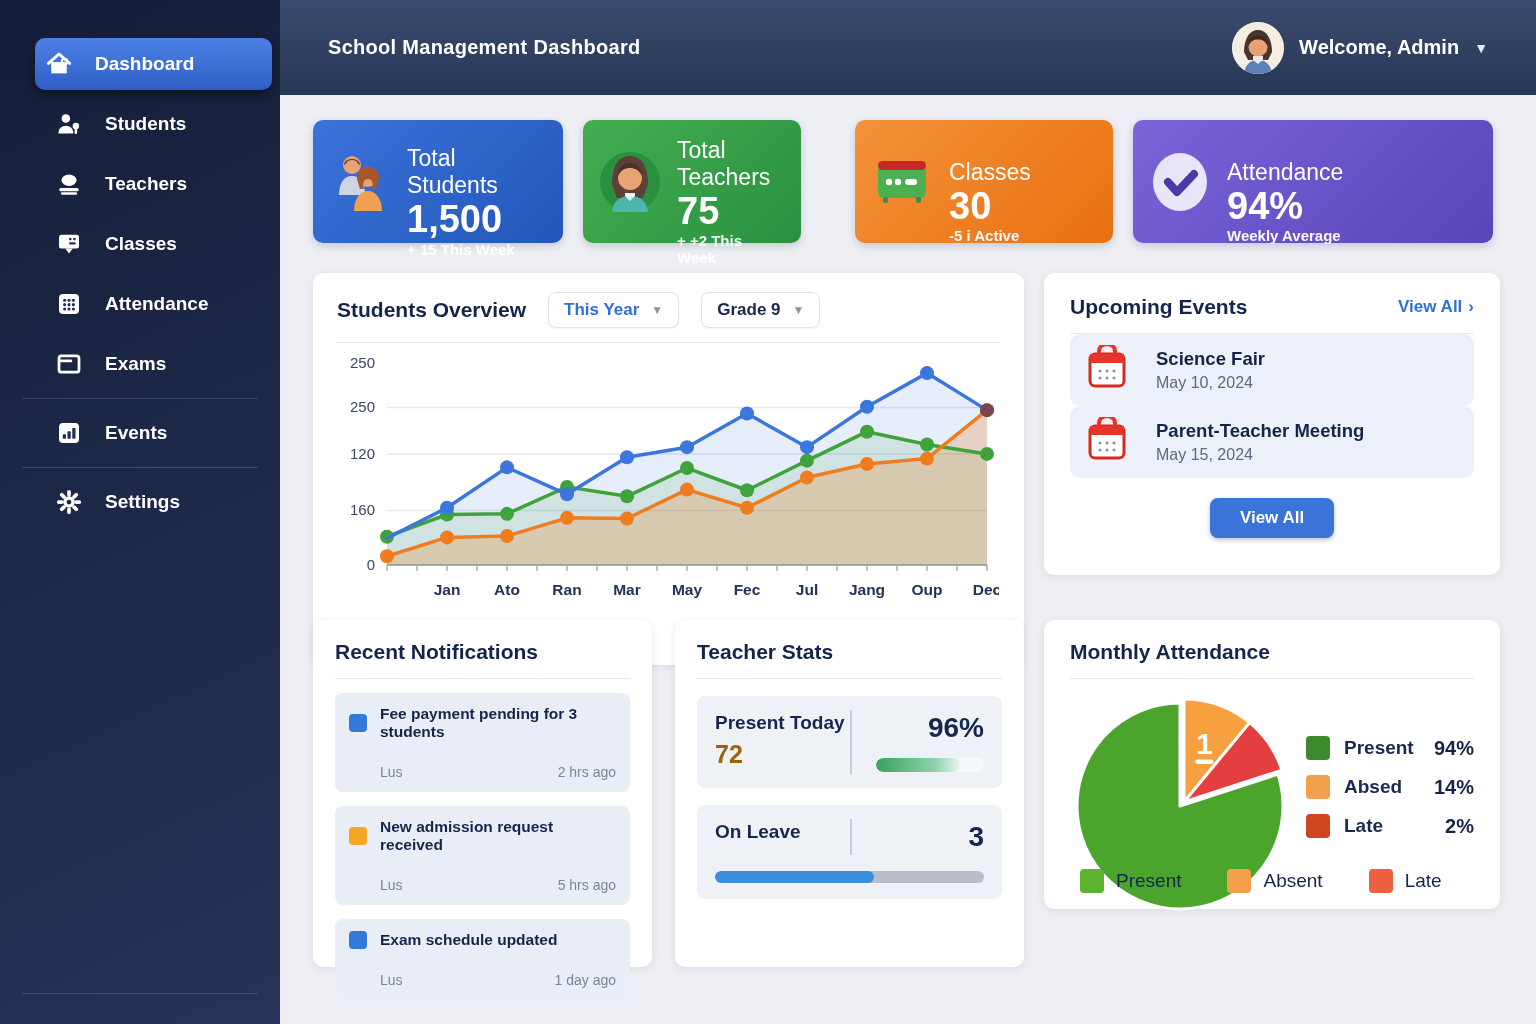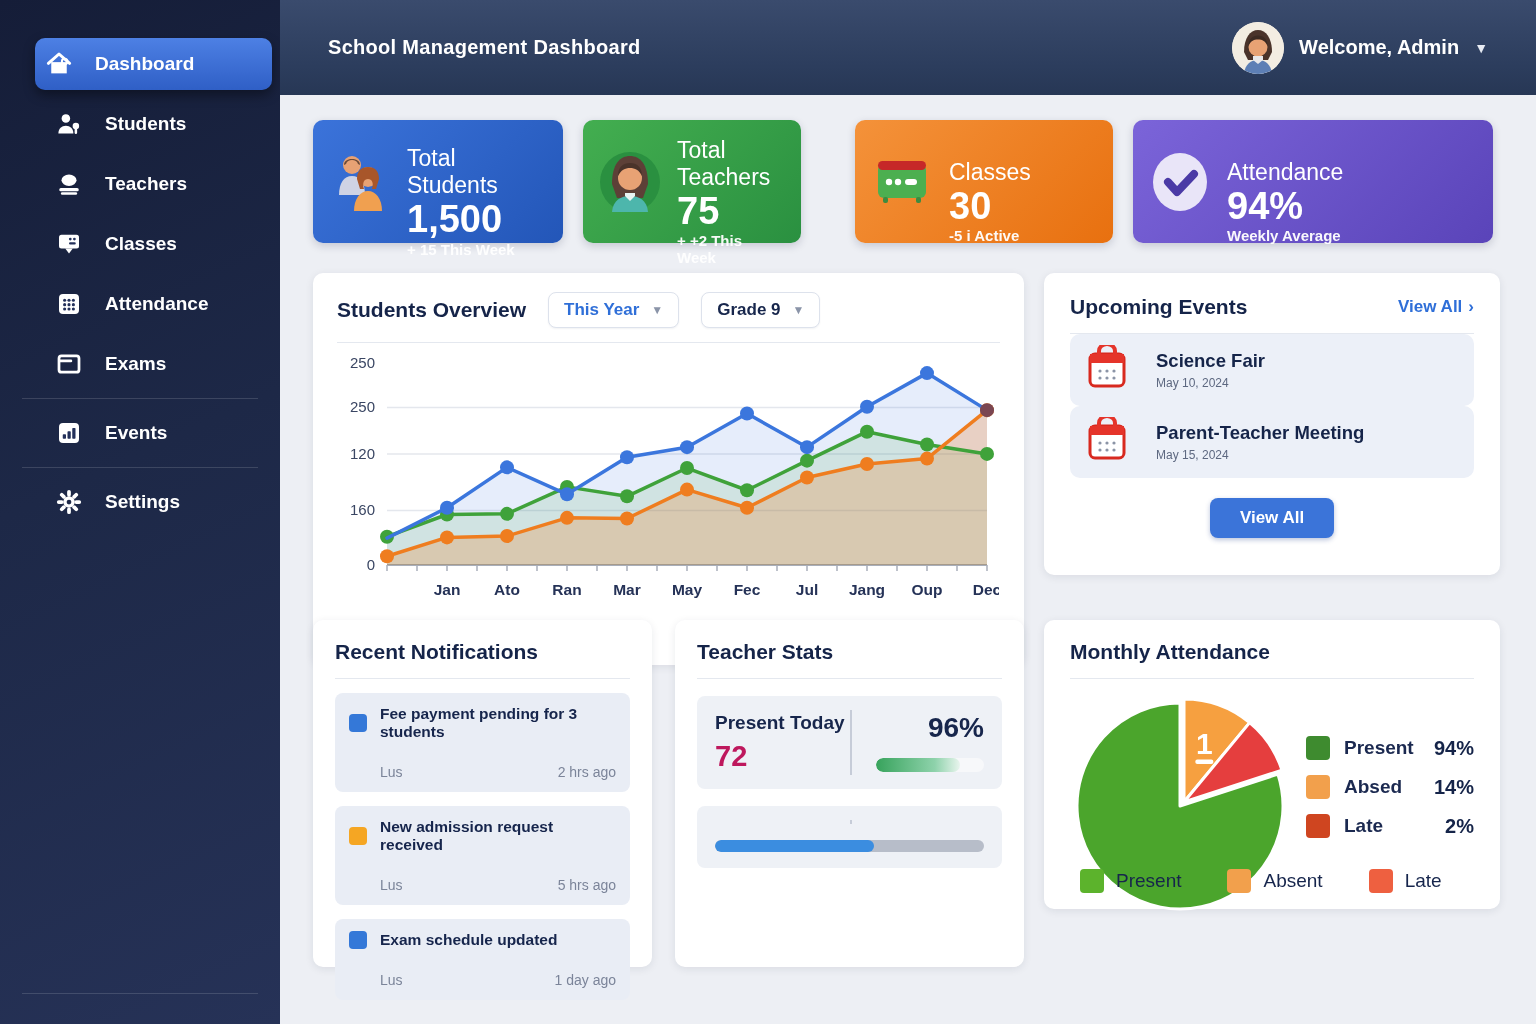--- a/index.html
+++ b/index.html
@@ -44,36 +44,36 @@
   .dropdown{display:inline-flex;align-items:center;gap:12px;border:1px solid #dde2ec;border-radius:8px;
     padding:7px 15px;font-size:17px;font-weight:bold;background:#fff;cursor:pointer;box-shadow:0 1px 2px rgba(20,30,60,.06);}
   .dd-blue{color:#2f6fd8;} .dd-dark{color:#17264c;}
   .dd-caret{font-size:12px;color:#8a94a8;}
   #events-panel{left:1044px;top:273px;width:456px;height:302px;padding:22px 26px;}
   .ev-head{display:flex;align-items:center;justify-content:space-between;}
   .view-link{color:#2f6fd8;font-size:17px;font-weight:bold;cursor:pointer;display:flex;gap:6px;align-items:center;}
   .event-item{display:flex;gap:28px;align-items:center;background:#ecf0f8;border-radius:10px;
     padding:11px 16px;cursor:pointer;}
   .event-title{font-size:18.5px;font-weight:bold;color:#152449;}
-  .event-date{font-size:12px;color:#5d6880;margin-top:4px;}
+  .event-date{font-size:16px;color:#5d6880;margin-top:4px;}
   .btn-primary{display:block;margin:20px auto 0;background:#3b74d9;color:#fff;font-weight:bold;
     font-size:17px;padding:10px 30px;border-radius:8px;border:none;cursor:pointer;
     font-family:"Liberation Sans",sans-serif;box-shadow:0 2px 5px rgba(30,60,140,.3);}
   #notif-panel{left:313px;top:620px;width:339px;height:347px;padding:20px 22px;}
   .notif-item{background:#e9edf5;border-radius:8px;padding:12px 14px;margin-top:14px;cursor:pointer;}
   .notif-top{display:flex;gap:13px;align-items:center;}
   .ndot{width:18px;height:18px;border-radius:4px;flex:none;}
   .notif-title{font-size:15.5px;font-weight:bold;color:#16254c;}
   .notif-meta{display:flex;justify-content:space-between;color:#7b8499;font-size:14px;margin-top:23px;padding-left:31px;}
   #teacher-panel{left:675px;top:620px;width:349px;height:347px;padding:20px 22px;}
   .tstat{background:#eef1f6;border-radius:8px;padding:16px 18px;margin-top:17px;position:relative;}
   .tdivider{position:absolute;left:50%;top:14px;bottom:14px;width:2px;background:#c6ccd8;}
   .trow{display:flex;justify-content:space-between;align-items:flex-start;}
   .tlabel{font-size:19px;font-weight:bold;color:#17264c;}
-  .tvalue{font-size:29px;font-weight:bold;color:#be185d;margin-top:6px;}
+  .tvalue{font-size:25px;font-weight:bold;color:#a16207;margin-top:6px;}
   .tpct{font-size:28px;font-weight:bold;color:#17264c;text-align:right;}
   .bar-present{width:108px;height:14px;border-radius:7px;margin-top:14px;background:#f7f8fa;overflow:hidden;}
   .bar-present-fill{height:100%;border-radius:7px;background:linear-gradient(90deg,#37a35c,#8ed2ab 70%,#e9f5ee);}
   .bar-leave-track{height:12px;border-radius:6px;background:#b7bdc9;margin-top:18px;overflow:hidden;}
   .bar-leave-fill{height:100%;border-radius:6px;background:#3b8de0;}
   #attendance-panel{left:1044px;top:620px;width:456px;height:289px;padding:20px 26px;}
   .pie-wrap{position:absolute;left:22px;top:64px;}
   .legend-right{position:absolute;left:262px;top:116px;}
   .lr-row{display:flex;align-items:center;gap:14px;margin-bottom:15px;width:168px;}
   .lr-sq{width:24px;height:24px;border-radius:4px;flex:none;}
@@ -475,20 +475,24 @@
         <div>
           <div class="tpct">96%</div>
           <div class="bar-present">
             <div class="bar-present-fill" style="width: 78%;"></div>
           </div>
         </div>
       </div>
     </div>
     <div class="tstat">
       <div class="tdivider" style="bottom:44px"></div>
+      <div class="trow">
+        <div class="tlabel">On Leave</div>
+        <div class="tpct">3</div>
+      </div>
       <div class="bar-leave-track">
         <div class="bar-leave-fill" style="width: 59%;"></div>
       </div>
     </div>
   </section>
 
   <section class="panel" id="attendance-panel">
     <h2>Monthly Attendance</h2>
     <div class="psep"></div>
     <div class="pie-wrap" id="pie-chart"><svg width="236" height="236" viewBox="0 0 236 236">

